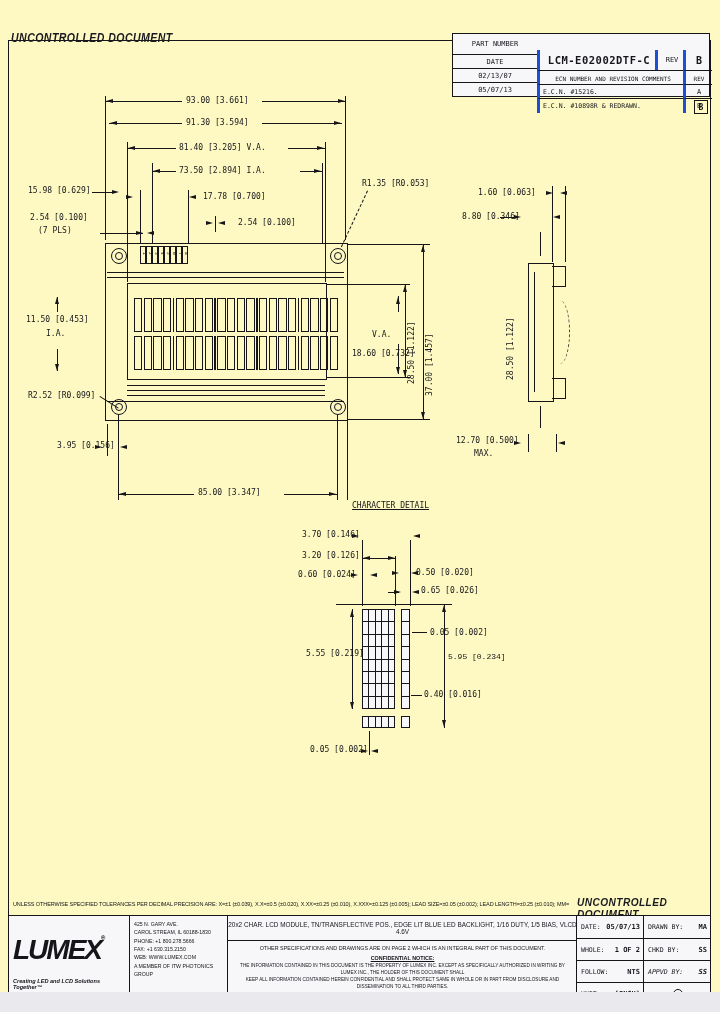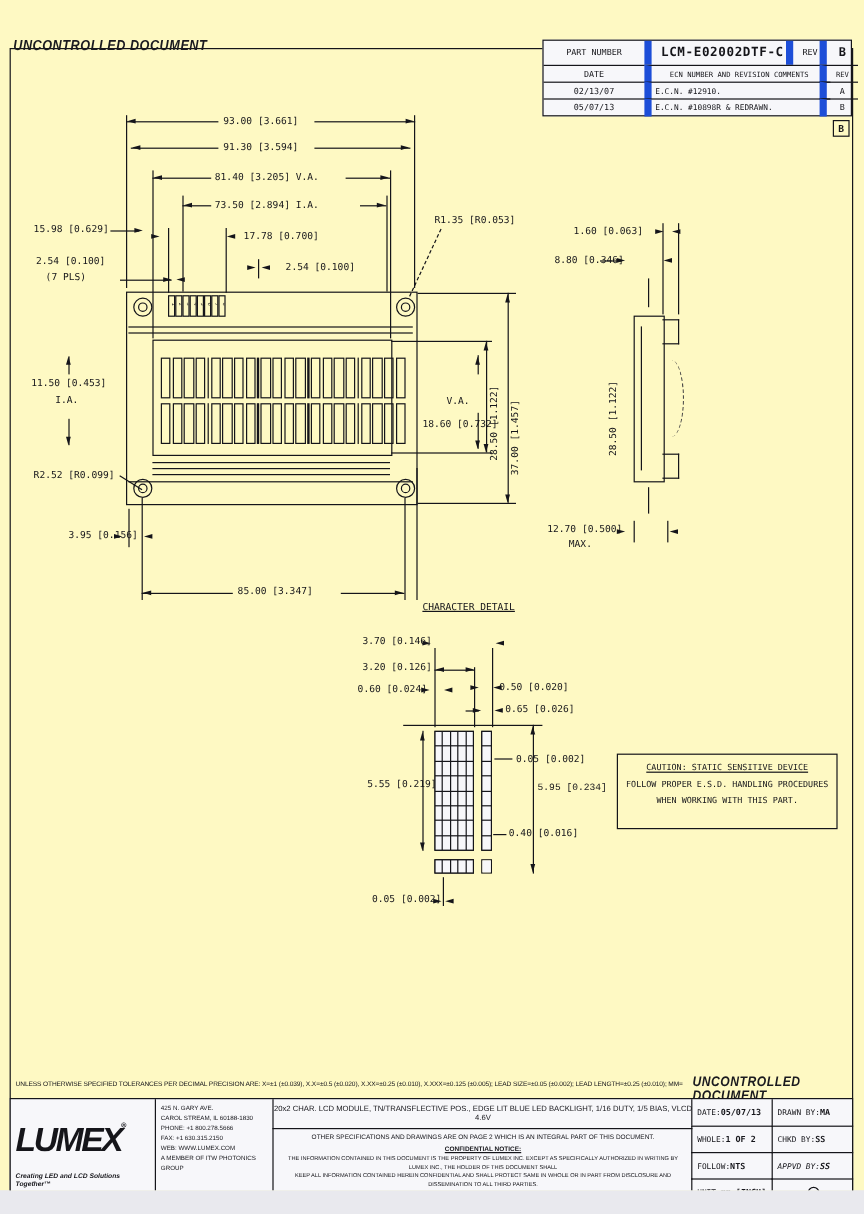--- a/index.html
+++ b/index.html
@@ -20,40 +20,40 @@
   .aD{border-left:2.5px solid transparent;border-right:2.5px solid transparent;border-top:7px solid #15151a;}
   .box{position:absolute;border:1.5px solid #15151a;}
   .thin{position:absolute;border:1px solid #15151a;}
   .hole{position:absolute;border:1px solid #15151a;border-radius:50%;}
   
   .wm{position:absolute;font-family:"Liberation Sans",sans-serif;font-weight:bold;font-style:italic;
       transform:scaleX(.88);transform-origin:0 0;letter-spacing:.5px;color:#1a1a1f;}
   
   .rt{position:absolute;left:452px;top:33px;width:256px;height:62px;border:1px solid #15151a;background:#f7f7fa;}
   .rtc{position:absolute;display:flex;align-items:center;justify-content:center;font-size:7px;overflow:hidden;}
-  .rtc.bl{border-left:6px solid #1d4ed8;} .rtc.bt{border-top:1px solid #15151a;}
+  .rtc.bl{border-left:3px solid #1d4ed8;margin-top:16px;} .rtc.bt{border-top:1px solid #15151a;}
   .rtc.left{justify-content:flex-start;padding-left:3px;}
   .pnv{font-size:10.5px;font-weight:bold;letter-spacing:.5px;}
   .flag{position:absolute;left:694px;top:100px;width:12px;height:12px;border:1.5px solid #15151a;
         font-size:8px;font-weight:bold;display:flex;align-items:center;justify-content:center;}
   
   .crow{position:absolute;display:flex;gap:1.3px;}
   .cc{width:6.4px;height:32px;border:1px solid #15151a;}
   .cdiv{width:1.6px;height:34px;background:#15151a;}
   .pad{position:absolute;width:4px;height:16px;border:1px solid #15151a;overflow:hidden;}
   .pin{position:absolute;left:0;top:5px;writing-mode:vertical-rl;font-size:4.5px;line-height:1;}
   
   .caution{position:absolute;left:514px;top:628px;width:182px;height:56px;border:1.5px solid #15151a;
            text-align:center;font-size:7px;line-height:1.95;padding-top:5px;}
   .u{text-decoration:underline;}
   
   .tb{position:absolute;left:8px;top:915px;width:701px;height:88px;border:1px solid #15151a;background:#f7f7fa;}
   .tbc{position:absolute;overflow:hidden;}
   .tbl{border-left:1px solid #15151a;} .tbt{border-top:1px solid #15151a;}
-  .kv{display:flex;align-items:center;padding:0 4px;height:100%;font-size:6.5px;}
+  .kv{display:flex;align-items:center;justify-content:space-between;padding:0 4px;height:100%;font-size:6.5px;}
   .kv b{font-size:7px;}
   .logo{font-family:"Liberation Sans",sans-serif;font-weight:bold;font-style:italic;font-size:28px;
         letter-spacing:-2px;transform:scaleX(1.05);transform-origin:0 0;}
   .tag{font-family:"Liberation Sans",sans-serif;font-style:italic;font-weight:bold;font-size:5.6px;}
   .addr{font-family:"Liberation Sans",sans-serif;font-size:5.2px;line-height:1.6;}
   .desc{font-family:"Liberation Sans",sans-serif;font-size:6.4px;text-align:center;}
   .small{font-family:"Liberation Sans",sans-serif;font-size:5.4px;text-align:center;}
   .conf{font-family:"Liberation Sans",sans-serif;font-size:4.7px;text-align:center;line-height:1.5;}
   .tol{position:absolute;left:13px;top:901px;width:557px;font-family:"Liberation Sans",sans-serif;
        font-size:5.5px;white-space:nowrap;overflow:hidden;letter-spacing:-.1px;}
@@ -72,21 +72,21 @@
 
   <div class="rt">
     <div class="rtc" style="left:0;top:0;width:84px;height:20px;">PART NUMBER</div>
     <div class="rtc bl pnv" style="left:84px;top:0;width:118px;height:20px;">LCM-E02002DTF-C</div>
     <div class="rtc bl" style="left:202px;top:0;width:28px;height:20px;">REV</div>
     <div class="rtc bl" style="left:230px;top:0;width:26px;height:20px;font-size:10px;font-weight:bold;">B</div>
     <div class="rtc bt" style="left:0;top:20px;width:84px;height:14px;">DATE</div>
     <div class="rtc bt bl" style="left:84px;top:20px;width:146px;height:14px;font-size:6px;">ECN NUMBER AND REVISION COMMENTS</div>
     <div class="rtc bt bl" style="left:230px;top:20px;width:26px;height:14px;font-size:6px;">REV</div>
     <div class="rtc bt" style="left:0;top:34px;width:84px;height:14px;">02/13/07</div>
-    <div class="rtc bt bl left" style="left:84px;top:34px;width:146px;height:14px;font-size:6.5px;">E.C.N. #12910.</div>
+    <div class="rtc bt bl left" style="left:84px;top:34px;width:146px;height:14px;font-size:6.5px;">E.C.N. #15216.</div>
     <div class="rtc bt bl" style="left:230px;top:34px;width:26px;height:14px;">A</div>
     <div class="rtc bt" style="left:0;top:48px;width:84px;height:14px;">05/07/13</div>
     <div class="rtc bt bl left" style="left:84px;top:48px;width:146px;height:14px;font-size:6.5px;">E.C.N. #10898R &amp; REDRAWN.</div>
     <div class="rtc bt bl" style="left:230px;top:48px;width:26px;height:14px;">B</div>
   </div>
   <div class="flag">B</div>
 
   <div class="box" style="left:105px;top:243px;width:241px;height:176px;"></div>
 
   <div class="hole" style="left:111px;top:248px;width:14px;height:14px;"></div>
@@ -414,25 +414,20 @@
   <div class="aD" style="left:441.5px;top:720px;"></div>
 
   <div class="lbl" style="left:424px;top:690px;">0.40 [0.016]</div>
   <div class="hl" style="left:411px;top:695px;width:11px;"></div>
 
   <div class="lbl" style="left:310px;top:745px;">0.05 [0.002]</div>
   <div class="vl" style="left:369px;top:731px;height:24px;"></div>
   <div class="aR" style="left:361px;top:748.5px;"></div>
   <div class="aL" style="left:371px;top:748.5px;"></div>
 
-  <div class="caution">
-    <div class="u">CAUTION: STATIC SENSITIVE DEVICE</div>
-    <div>FOLLOW PROPER E.S.D. HANDLING PROCEDURES</div>
-    <div>WHEN WORKING WITH THIS PART.</div>
-  </div>
 
   <div class="tol">UNLESS OTHERWISE SPECIFIED TOLERANCES PER DECIMAL PRECISION ARE: X=±1 (±0.039), X.X=±0.5 (±0.020), X.XX=±0.25 (±0.010), X.XXX=±0.125 (±0.005); LEAD SIZE=±0.05 (±0.002); LEAD LENGTH=±0.25 (±0.010); MM= DEC. MIL PRECISION, INCH= [DEC. MIL PRECISION]</div>
 
   <div class="tb">
 
     <div class="tbc" style="left:0;top:0;width:120px;height:88px;">
       <div style="position:absolute;left:4px;top:18px;">
         <span class="logo">LUMEX</span><span style="font-size:7px;font-weight:bold;vertical-align:top;">®</span>
       </div>
       <div class="tag" style="position:absolute;left:4px;top:62px;width:114px;">Creating LED and LCD Solutions Together™</div>

